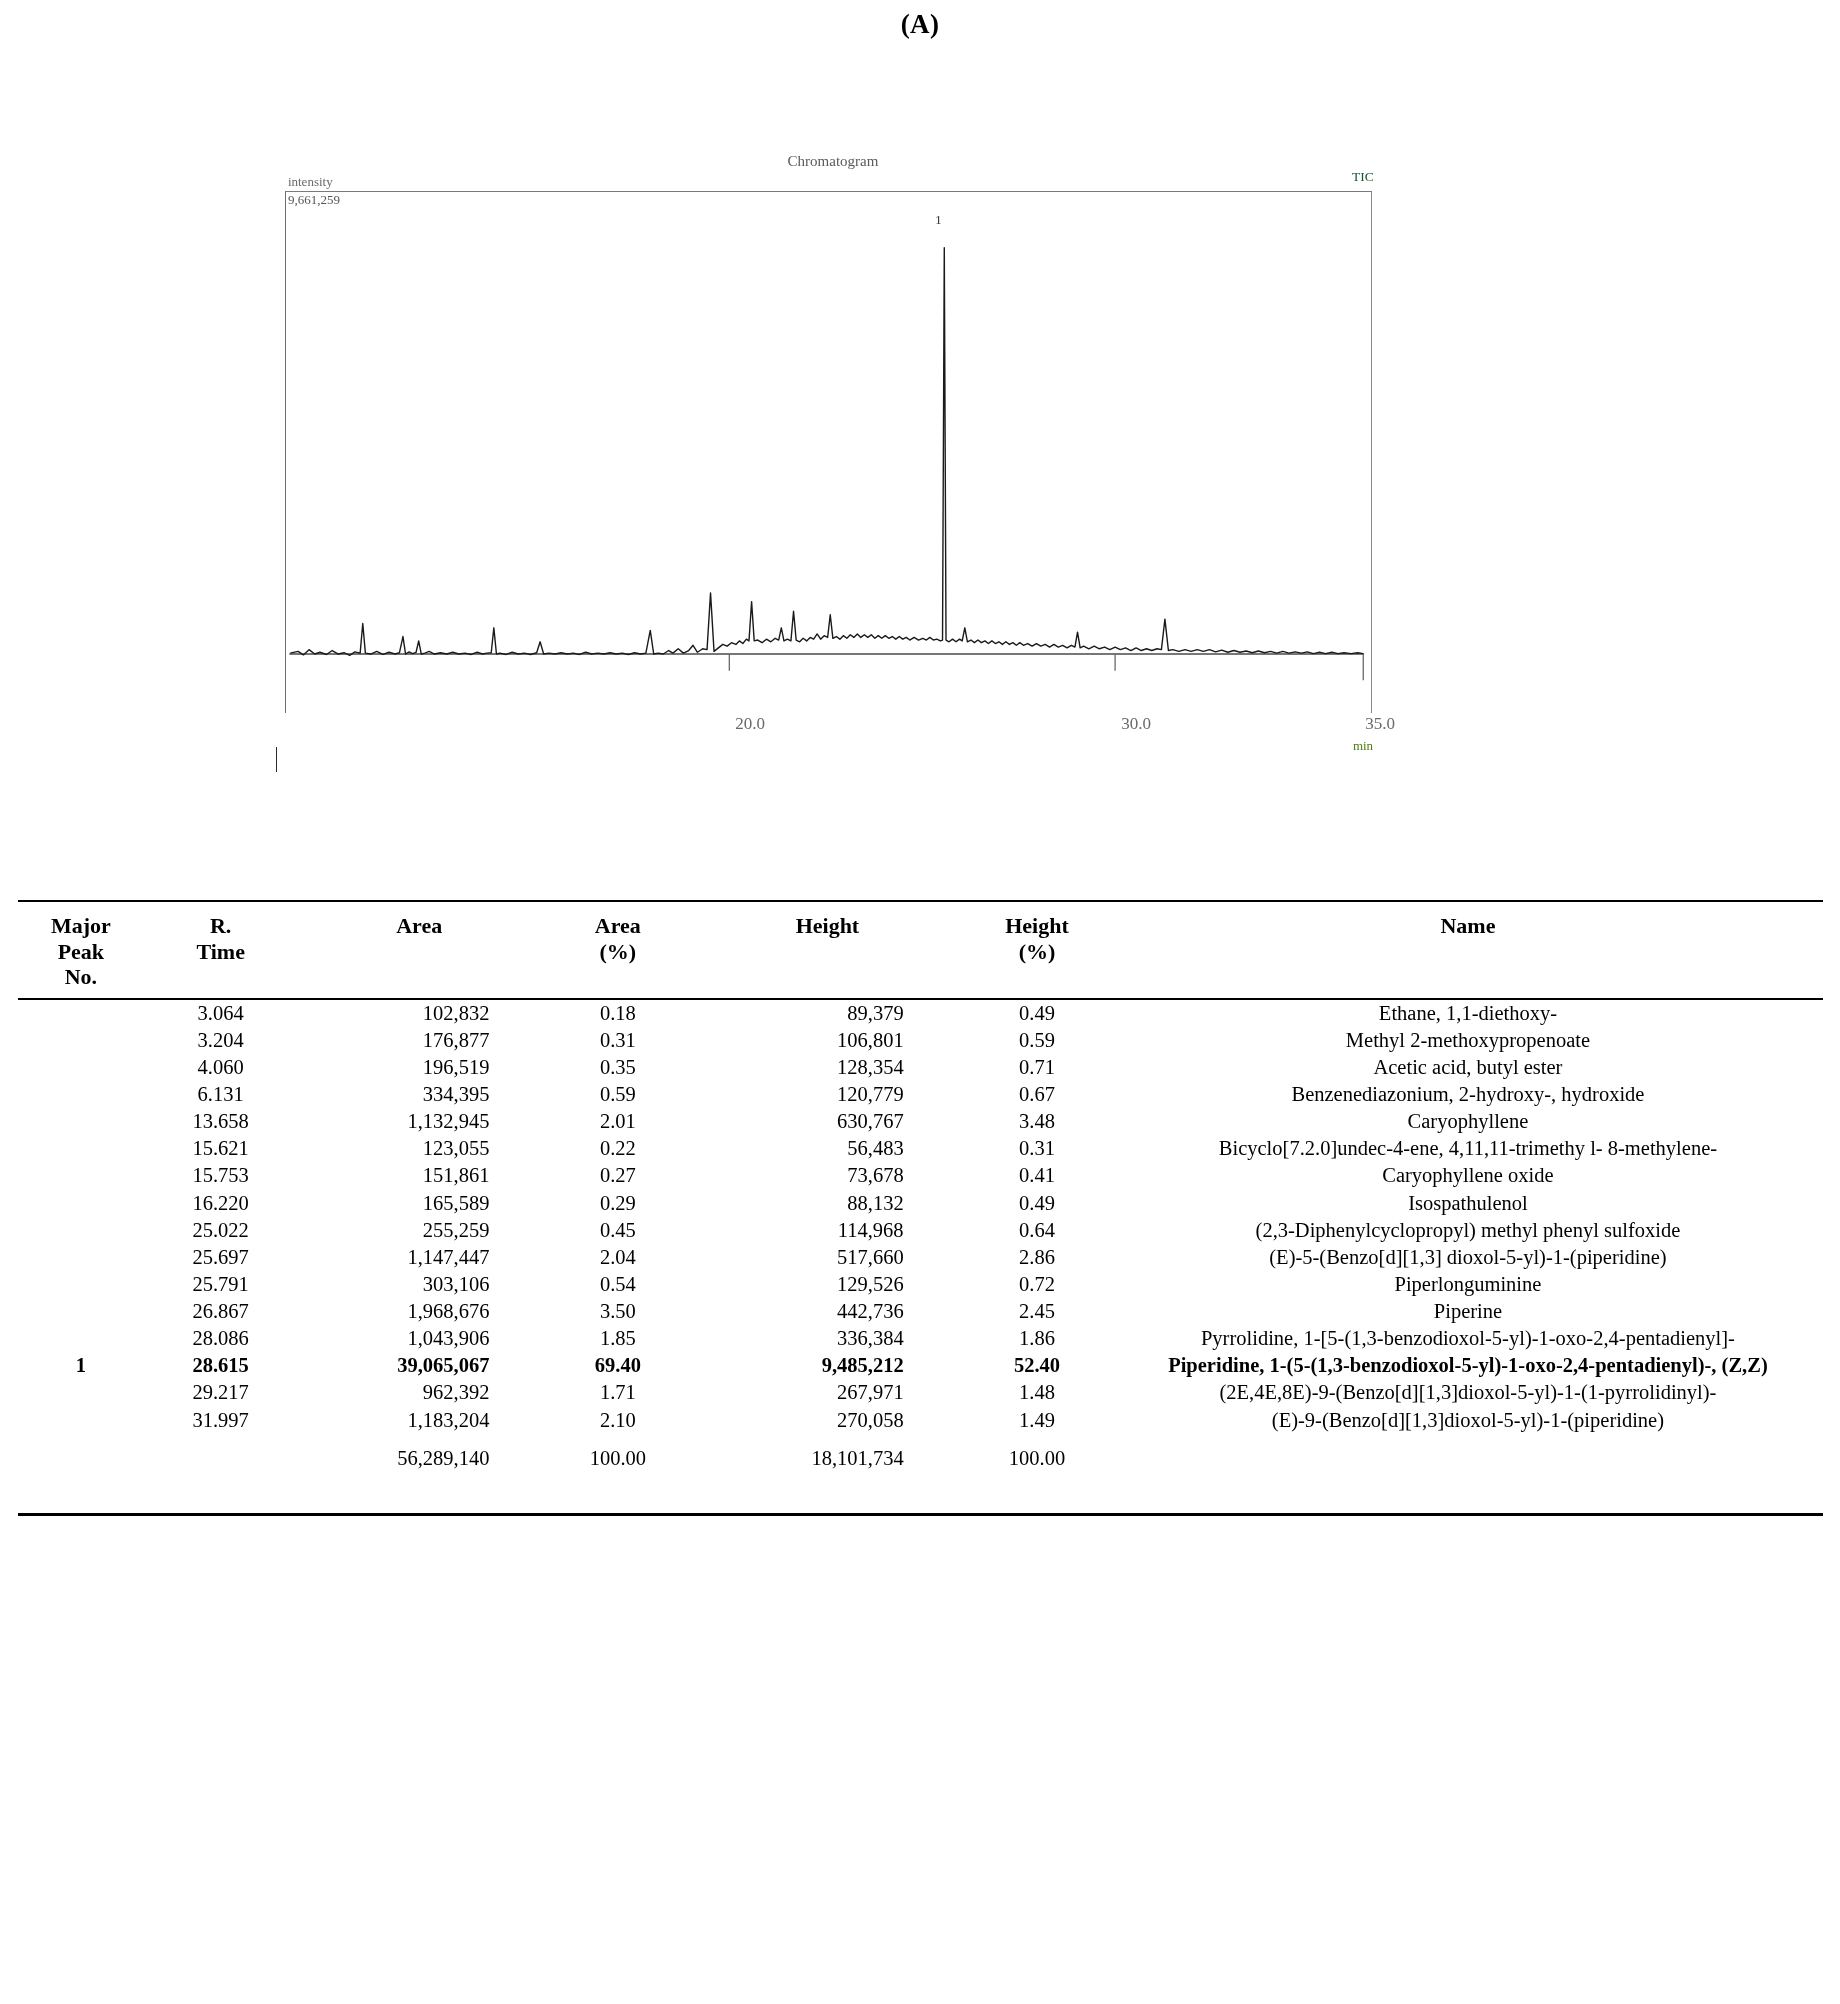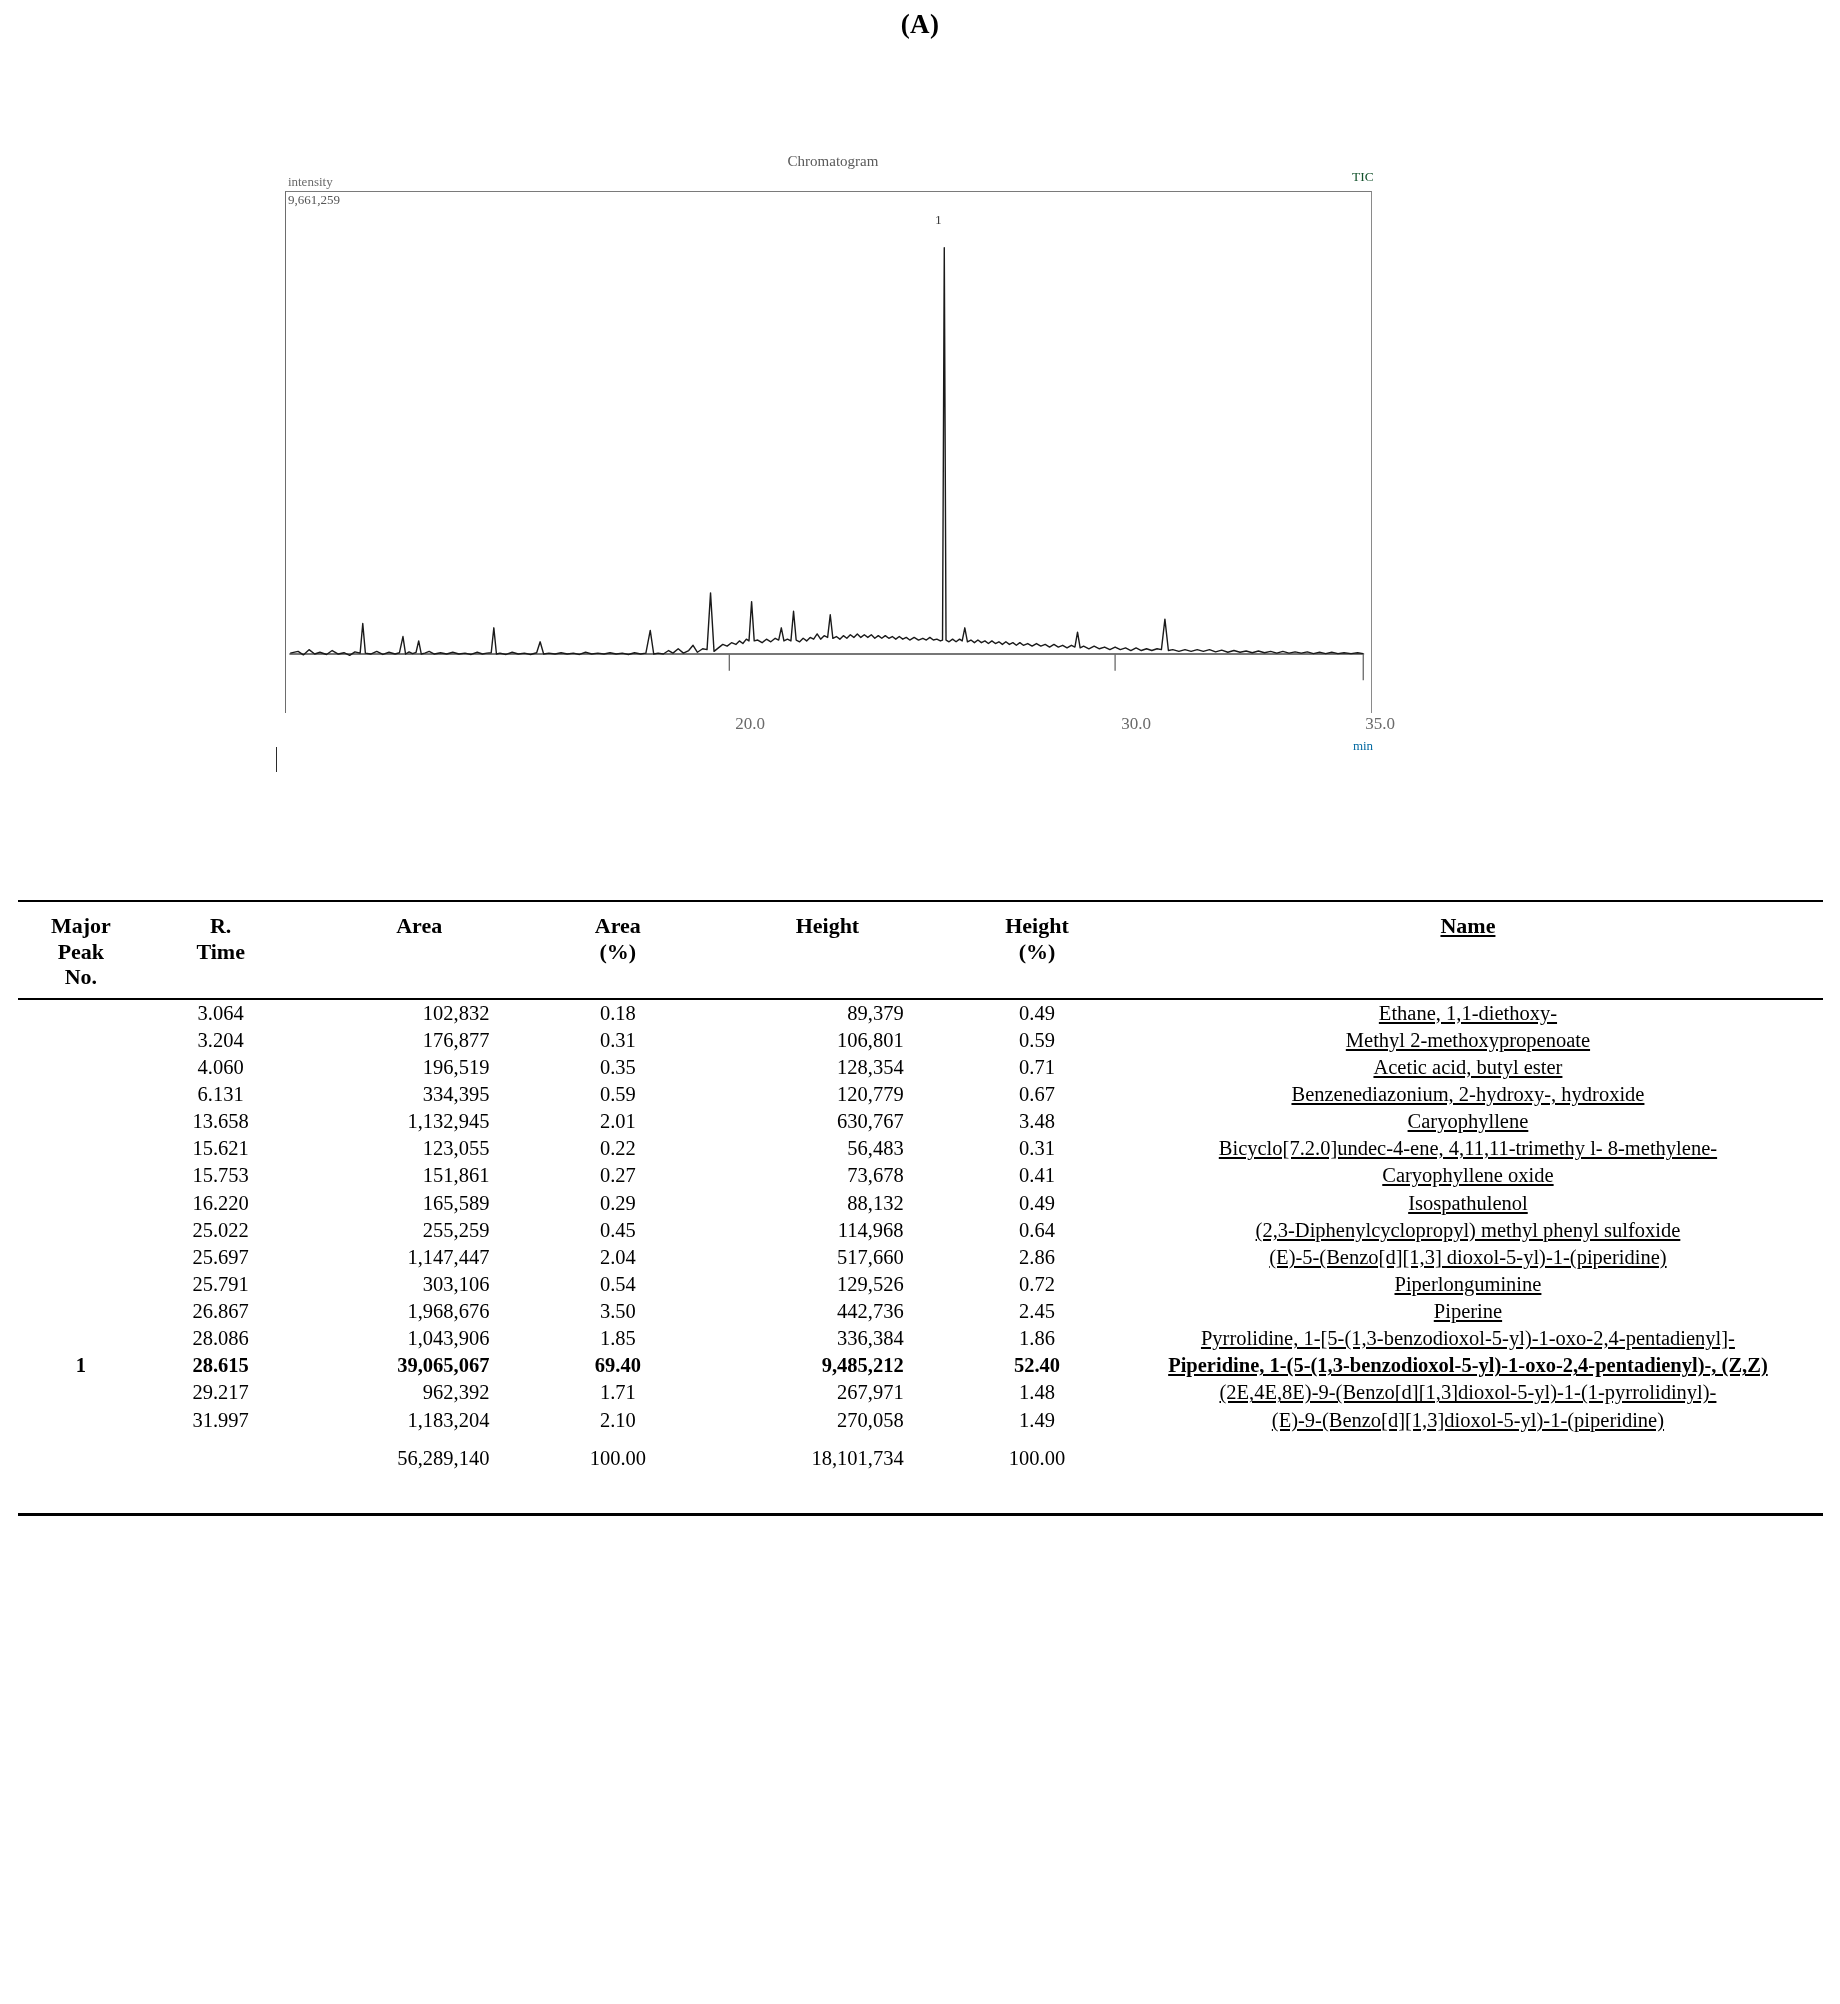--- a/index.html
+++ b/index.html
@@ -97,21 +97,21 @@
   .xtick-label {
     position: absolute;
     font-size: 17px;
     color: #6a6a6a;
     transform: translateX(-50%);
     margin-left: 20px;
   }
   .xunit {
     position: absolute;
     font-size: 13px;
-    color: #0369a1;
+    color: #4d7c0f;
     transform: translateX(-50%);
   }
   .left-tick-mark {
     position: absolute;
     left: -4.4px;
     top: 603px;
     width: 1.7px;
     height: 24.5px;
     background: #2b2b2b;
   }
@@ -137,21 +137,21 @@
   .peak-table tbody td {
     padding: 1.7px 4.4px;
     vertical-align: top;
   }
   .col-no    { width: 118px;  text-align: center; }
   .col-rt    { width: 144px;  text-align: center; }
   .col-area  { width: 188px;  text-align: right; padding-right: 52px !important;}
   .col-areap { width: 144px;  text-align: center; }
   .col-h     { width: 205px;  text-align: right; padding-right: 57px !important;}
   .col-hp    { width: 144px;  text-align: center; }
-  .col-name  { text-align: center; text-decoration: underline; }
+  .col-name  { text-align: center; }
   tr.major td { font-weight: bold; }
   tr.total td { padding-top: 13px; }
   .table-bottom-rule {
     position: absolute;
     left: 17.5px;
     width: 1805px;
     height: 2.6px;
     background: #000;
   }
 </style>

